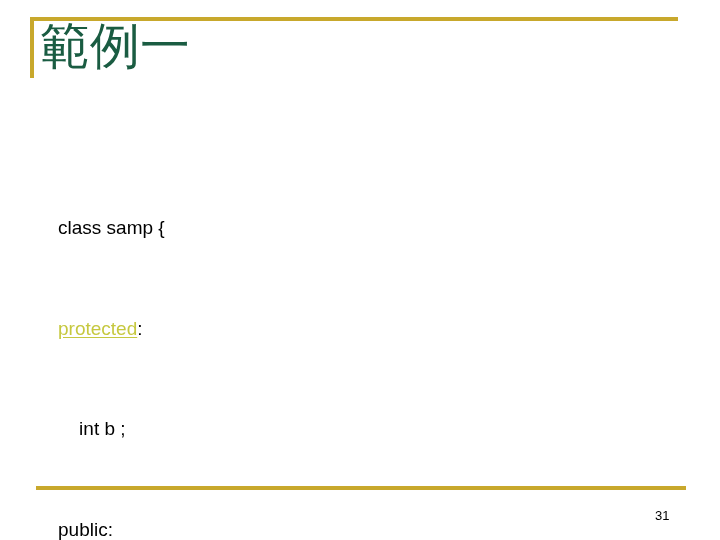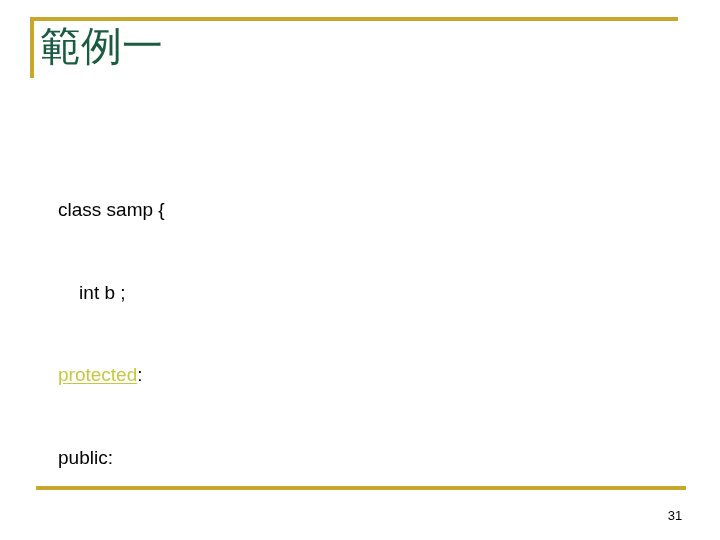--- a/index.html
+++ b/index.html
@@ -36,41 +36,42 @@
     background: #c8a82c;
   }
 
   
   #page-title {
     position: absolute;
     left: 40px;
     top: 20px;
     color: #1a5c42;
     font-family: "DejaVu Serif", "Liberation Serif", serif;
-    font-size: 41px;
+    font-size: 50px;
     line-height: 52px;
     letter-spacing: 0px;
     white-space: nowrap;
   }
 
   
   #code-block {
     position: absolute;
     left: 58px;
     top: 141px;
     width: 620px;
     color: #000000;
     font-family: "Liberation Sans", sans-serif;
     font-size: 19px;
     line-height: 27.5px;
     white-space: pre;
   }
   .code-line {
     height: 27.5px;
     white-space: pre;
+    margin-top: 18px;
   }
   .kw-protected {
     color: #c6c83f;
     text-decoration: underline;
     text-decoration-color: #c6c83f;
     text-underline-offset: 2px;
   }
 
   
   #footer-rule {
@@ -81,41 +82,40 @@
     height: 4px;
     background: #c8a82c;
   }
 
   
   #slide-number {
     position: absolute;
     left: 655px;
     top: 508px;
     width: 40px;
-    text-align: center;
     color: #000000;
     font-family: "Liberation Sans", sans-serif;
     font-size: 13px;
     line-height: 16px;
   }
 </style>
 </head>
 <body>
 
 <div id="slide">
 
   <div id="title-rule-top"></div>
   <div id="title-rule-left"></div>
 
   <div id="page-title">範例一</div>
 
   <div id="code-block">
     <div class="code-line">class samp {</div>
+    <div class="code-line"><span class="kw-protected">protected</span><span>:</span></div>
     <div class="code-line">    int b ;</div>
-    <div class="code-line"><span class="kw-protected">protected</span><span>:</span></div>
     <div class="code-line">public:</div>
     
     
     
     
     
     
     
   </div>
 

